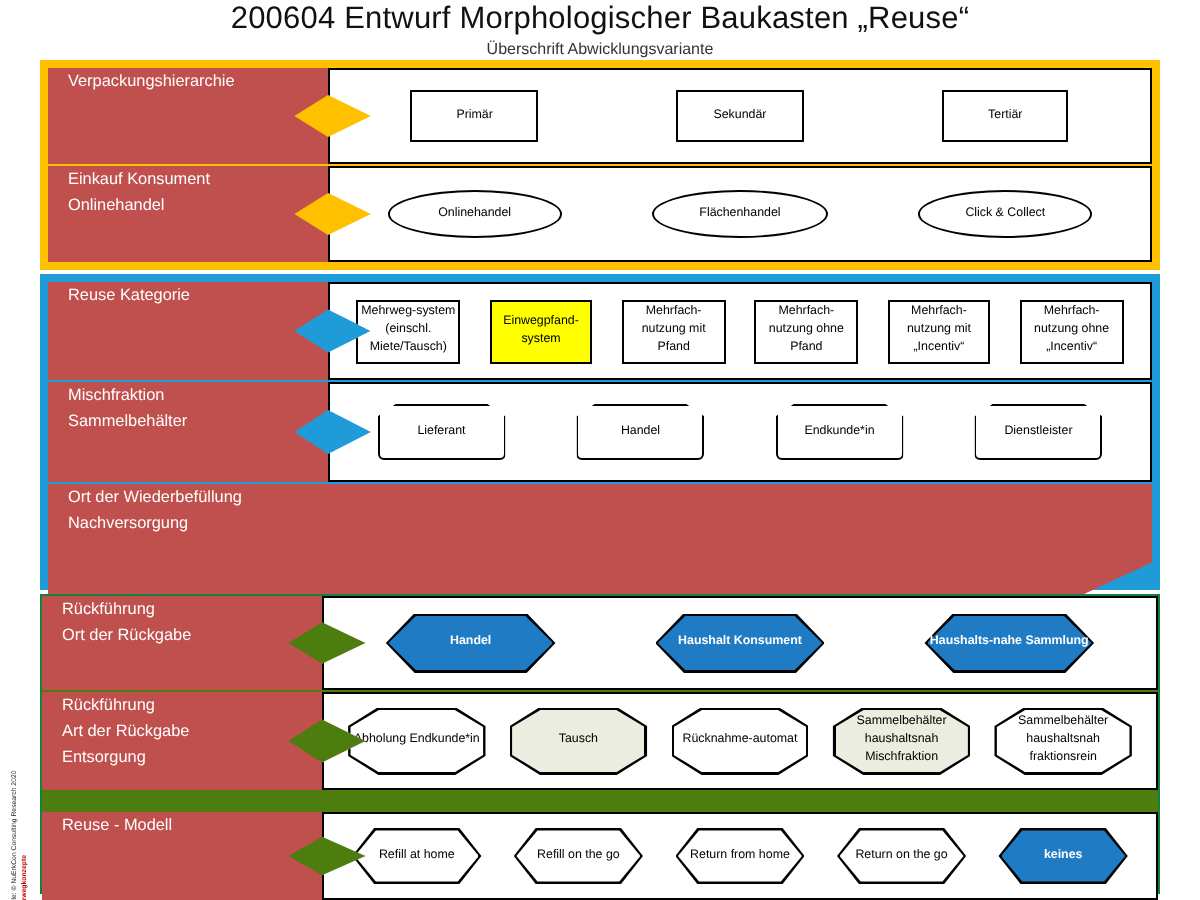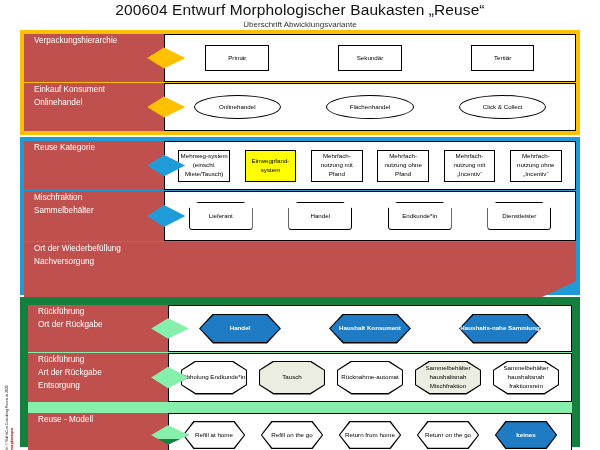--- a/index.html
+++ b/index.html
@@ -31,21 +31,21 @@
     position:absolute;left:-30px;top:412px;width:80px;
     transform:rotate(-90deg);transform-origin:50% 50%;
     font-size:3.4px;line-height:1.45;white-space:nowrap;color:#1a1a1a;
   }
   .source .s2{color:#c00000;font-weight:bold;}
 
   
   .group{position:absolute;left:20px;width:560px;box-sizing:border-box;}
   .g-orange{top:30px;height:105px;border:4px solid #FFC000;background:#FFC000;}
   .g-blue  {top:137px;height:158px;border:4px solid #1F9BD8;background:#1F9BD8;}
-  .g-green {top:297px;height:150px;border:8px solid #15803d;background:#86efac;padding-left:36px;}
+  .g-green {top:297px;height:150px;border:1px solid #15803d;background:#4d7c0f;padding-left:36px;}
   .band{
     position:absolute;left:0;right:0;display:flex;align-items:stretch;
   }
 
   
   .lbl{
     position:relative;flex:0 0 140px;background:#C0504D;color:#ffffff;
     display:flex;align-items:flex-start;padding-left:10px;box-sizing:border-box;
     font-size:8.2px;line-height:1.6;font-weight:400;
     clip-path:polygon(0 0,100% 0,100% 28%,88% 50%,100% 72%,100% 100%,0 100%);

